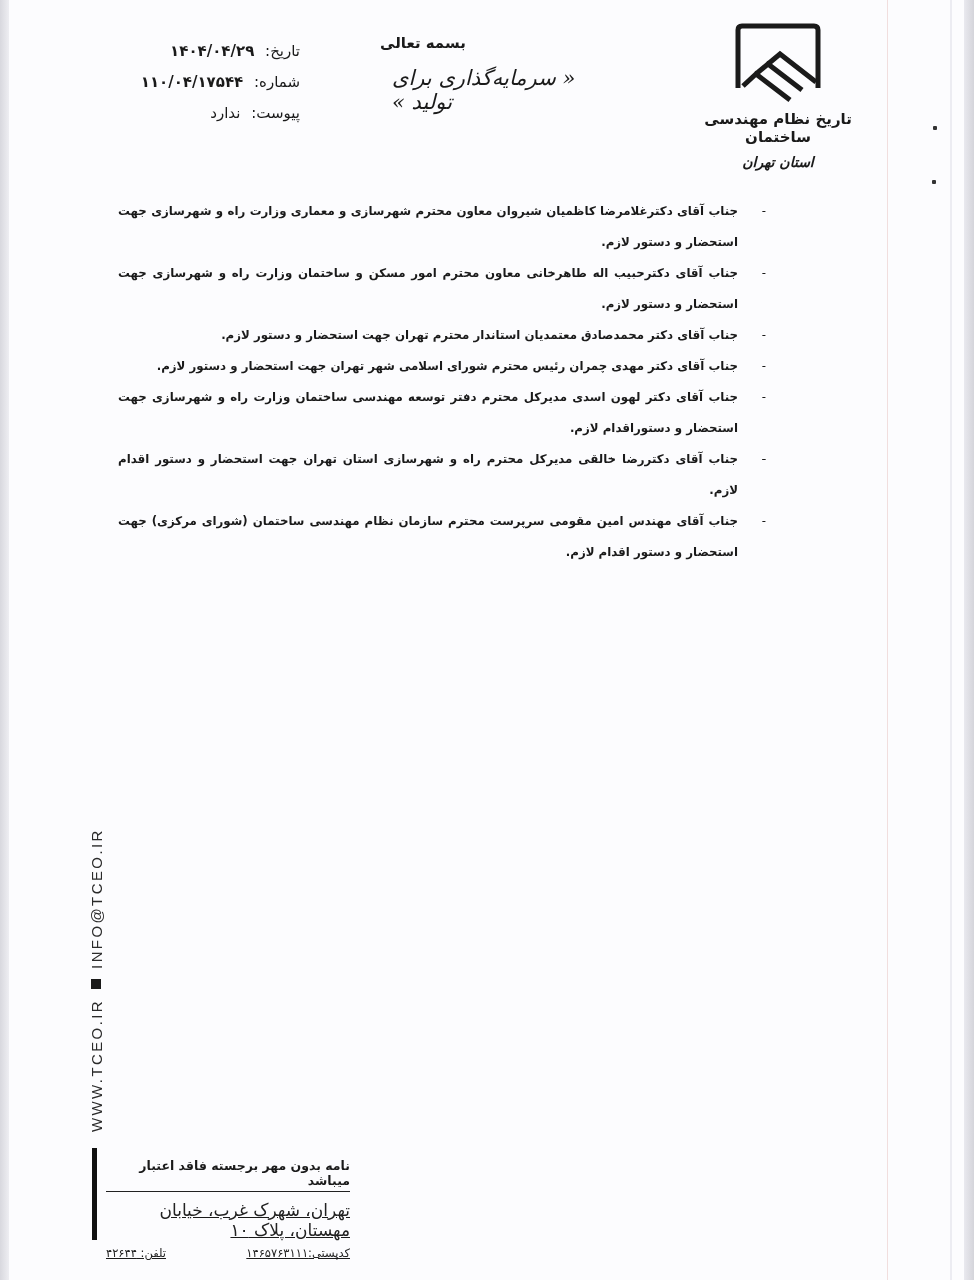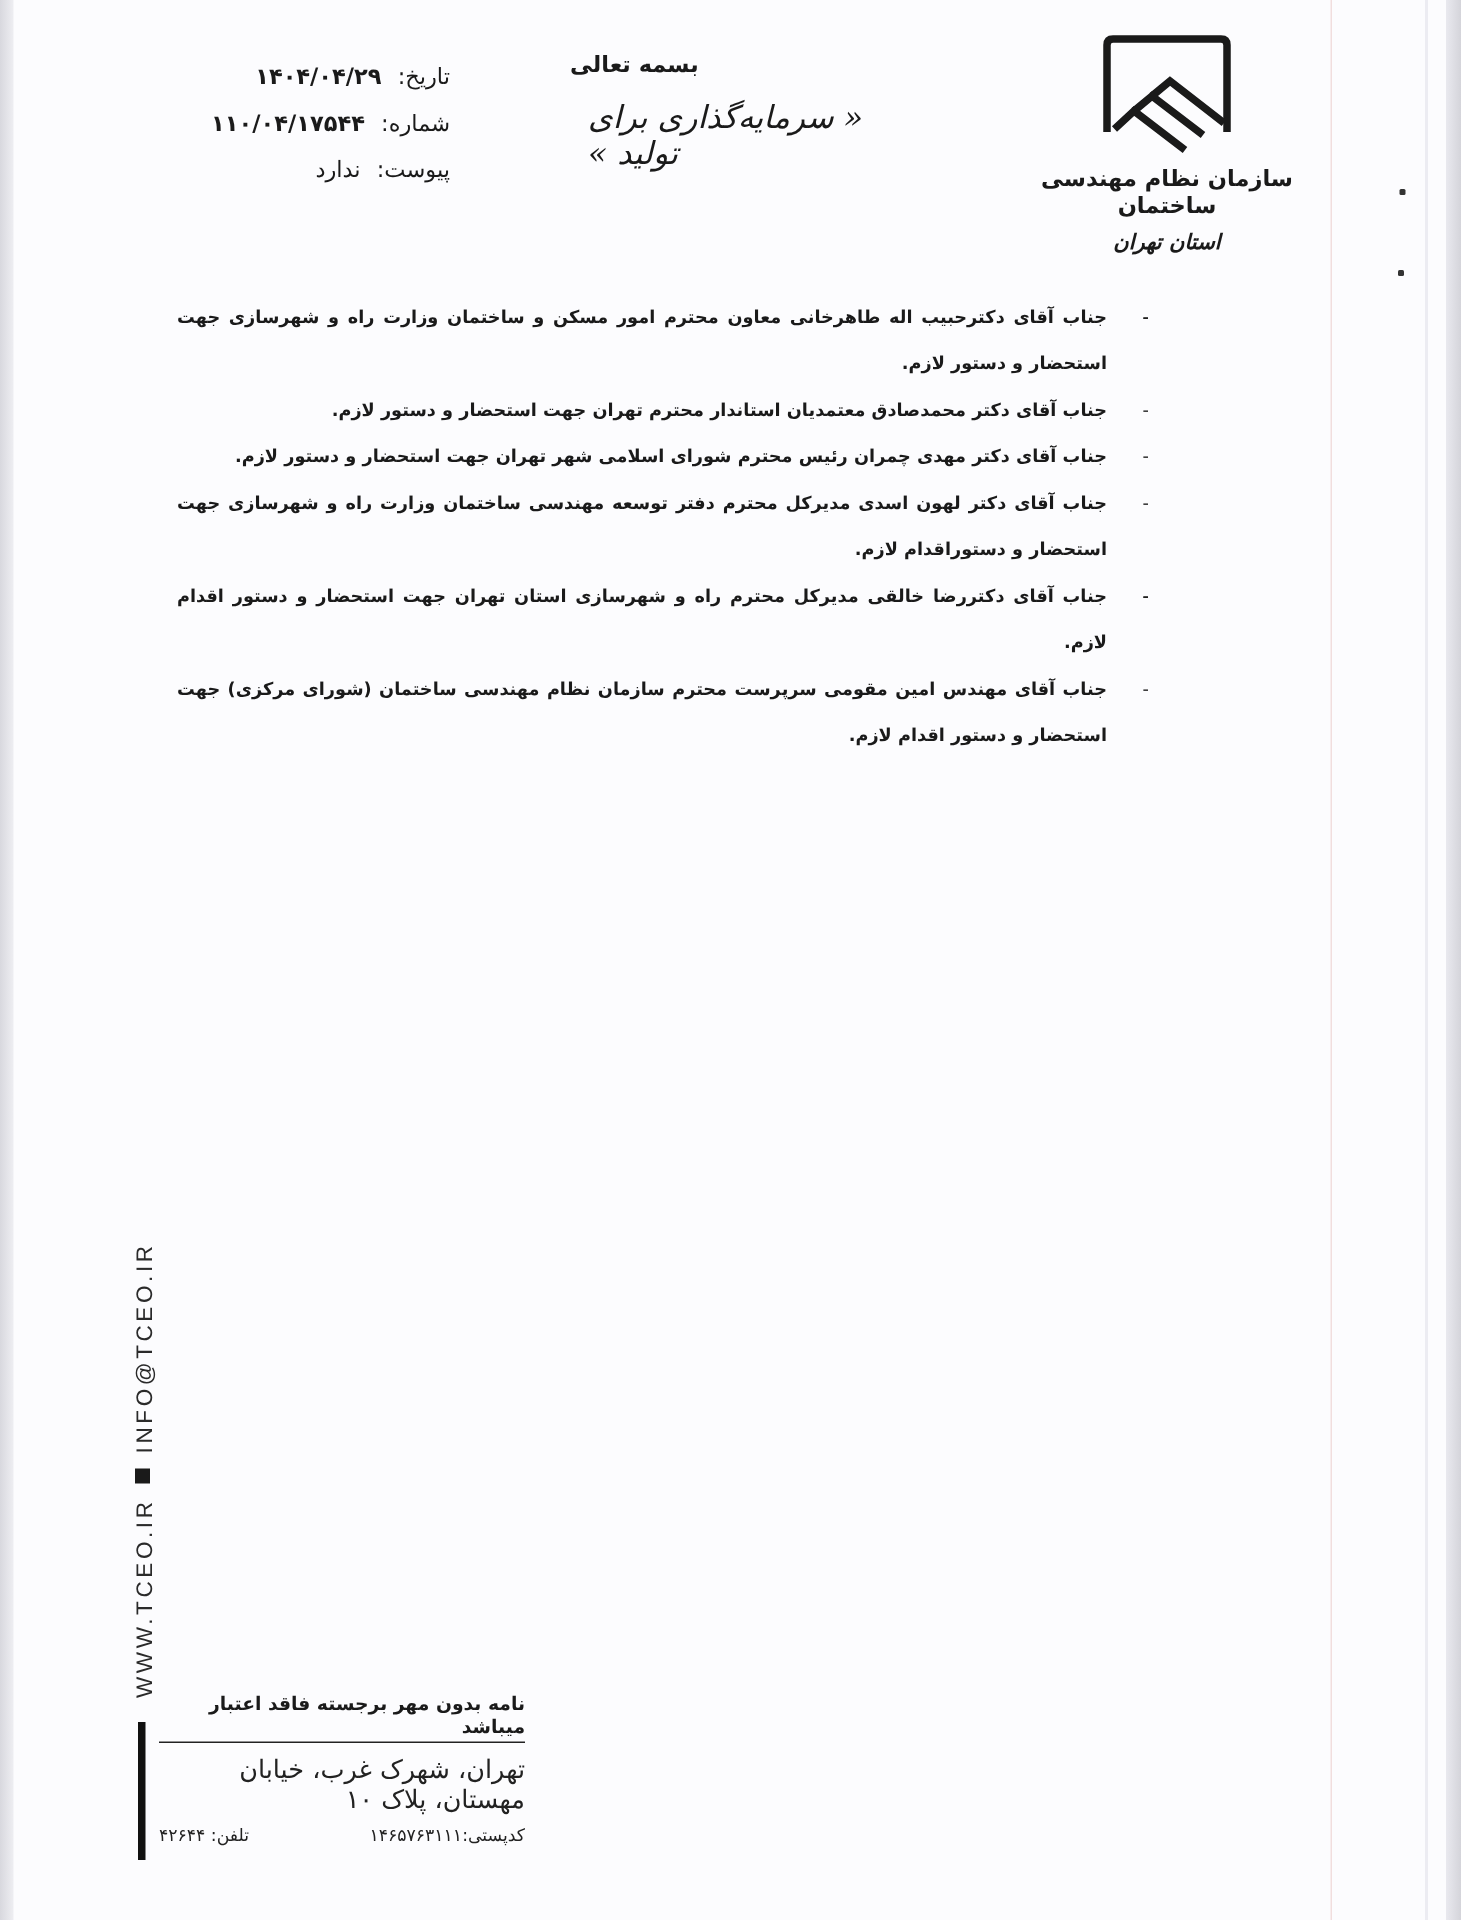--- a/index.html
+++ b/index.html
@@ -51,21 +51,21 @@
 
   
   .vertical-contact {
     position: absolute; left: 88px; top: 1132px; transform-origin: left top; transform: rotate(-90deg);
     white-space: nowrap; font-family: "Liberation Sans", sans-serif; font-size: 15px; letter-spacing: 2.4px; color: #2a2a2a;
   }
   .vertical-contact .sep { display: inline-block; width: 10px; height: 10px; background: #1a1a1a; margin: 0 10px; vertical-align: 1px; }
 
   
   .footer-bar { position: absolute; left: 92px; top: 1148px; width: 5px; height: 92px; background: #111; }
-  .footer { position: absolute; left: 106px; top: 1128px; width: 244px; direction: rtl; text-align: right; }
+  .footer { position: absolute; left: 106px; top: 1158px; width: 244px; direction: rtl; text-align: right; text-decoration: underline; }
   .footer-notice { font-weight: bold; font-size: 12.5px; padding-bottom: 3px; border-bottom: 1px solid #222; display: inline-block; }
   .footer-address { font-size: 17px; margin-top: 8px; color: #222; }
   .footer-contact { font-size: 11.5px; margin-top: 6px; color: #222; display: flex; justify-content: space-between; }
 </style>
 </head>
 <body>
 
 <div class="edge-left"></div>
 <div class="fold-line"></div>
 <div class="fold-line2"></div>
@@ -73,21 +73,21 @@
 <div class="punch" style="left:933px; top:126px;"></div>
 <div class="punch" style="left:932px; top:180px;"></div>
 
 <div class="logo-block">
   <svg class="logo-svg" viewBox="0 0 100 80">
     <path d="M10 66 V8 Q10 4 14 4 H86 Q90 4 90 8 V66" fill="none" stroke="#1a1a1a" stroke-width="5"></path>
     <path d="M15 64 L28 52 L62 78" fill="none" stroke="#1a1a1a" stroke-width="5"></path>
     <path d="M28 52 L40 42 L74 68" fill="none" stroke="#1a1a1a" stroke-width="5"></path>
     <path d="M40 42 L52 32 L88 60" fill="none" stroke="#1a1a1a" stroke-width="5"></path>
   </svg>
-  <div class="org-name">سازمان نظام مهندسی ساختمان</div>
+  <div class="org-name">تاریخ نظام مهندسی ساختمان</div>
   <div class="org-sub">استان تهران</div>
 </div>
 
 <div class="center-block">
   <div class="basmala">بسمه تعالی</div>
   <div class="slogan">« سرمایه‌گذاری برای تولید »</div>
 </div>
 
 <div class="meta-block">
   <div class="meta-row">
@@ -98,21 +98,21 @@
     <span class="meta-label">شماره:</span>
     <span class="meta-value">۱۱۰/۰۴/۱۷۵۴۴</span>
   </div>
   <div class="meta-row">
     <span class="meta-label">پیوست:</span>
     <span class="meta-value" style="font-weight:normal">ندارد</span>
   </div>
 </div>
 
 <ul class="recipients">
-  <li><span class="dash">-</span></li>
+  <li><span class="dash">-</span><span>جناب آقای دکترغلامرضا کاظمیان شیروان معاون محترم شهرسازی و معماری وزارت راه و شهرسازی جهت استحضار و دستور لازم.</span></li>
   <li><span class="dash">-</span><span>جناب آقای دکترحبیب اله طاهرخانی معاون محترم امور مسکن و ساختمان وزارت راه و شهرسازی جهت استحضار و دستور لازم.</span></li>
   <li><span class="dash">-</span><span>جناب آقای دکتر محمدصادق معتمدیان استاندار محترم تهران جهت استحضار و دستور لازم.</span></li>
   <li><span class="dash">-</span><span>جناب آقای دکتر مهدی چمران رئیس محترم شورای اسلامی شهر تهران جهت استحضار و دستور لازم.</span></li>
   <li><span class="dash">-</span><span>جناب آقای دکتر لهون اسدی مدیرکل محترم دفتر توسعه مهندسی ساختمان وزارت راه و شهرسازی جهت استحضار و دستوراقدام لازم.</span></li>
   <li><span class="dash">-</span></li>
   <li><span class="dash">-</span><span>جناب آقای دکتررضا خالقی مدیرکل محترم راه و شهرسازی استان تهران جهت استحضار و دستور اقدام لازم.</span></li>
   <li><span class="dash">-</span><span>جناب آقای مهندس امین مقومی سرپرست محترم سازمان نظام مهندسی ساختمان (شورای مرکزی) جهت استحضار و دستور اقدام لازم.</span></li>
 </ul>
 
 <div class="vertical-contact">

